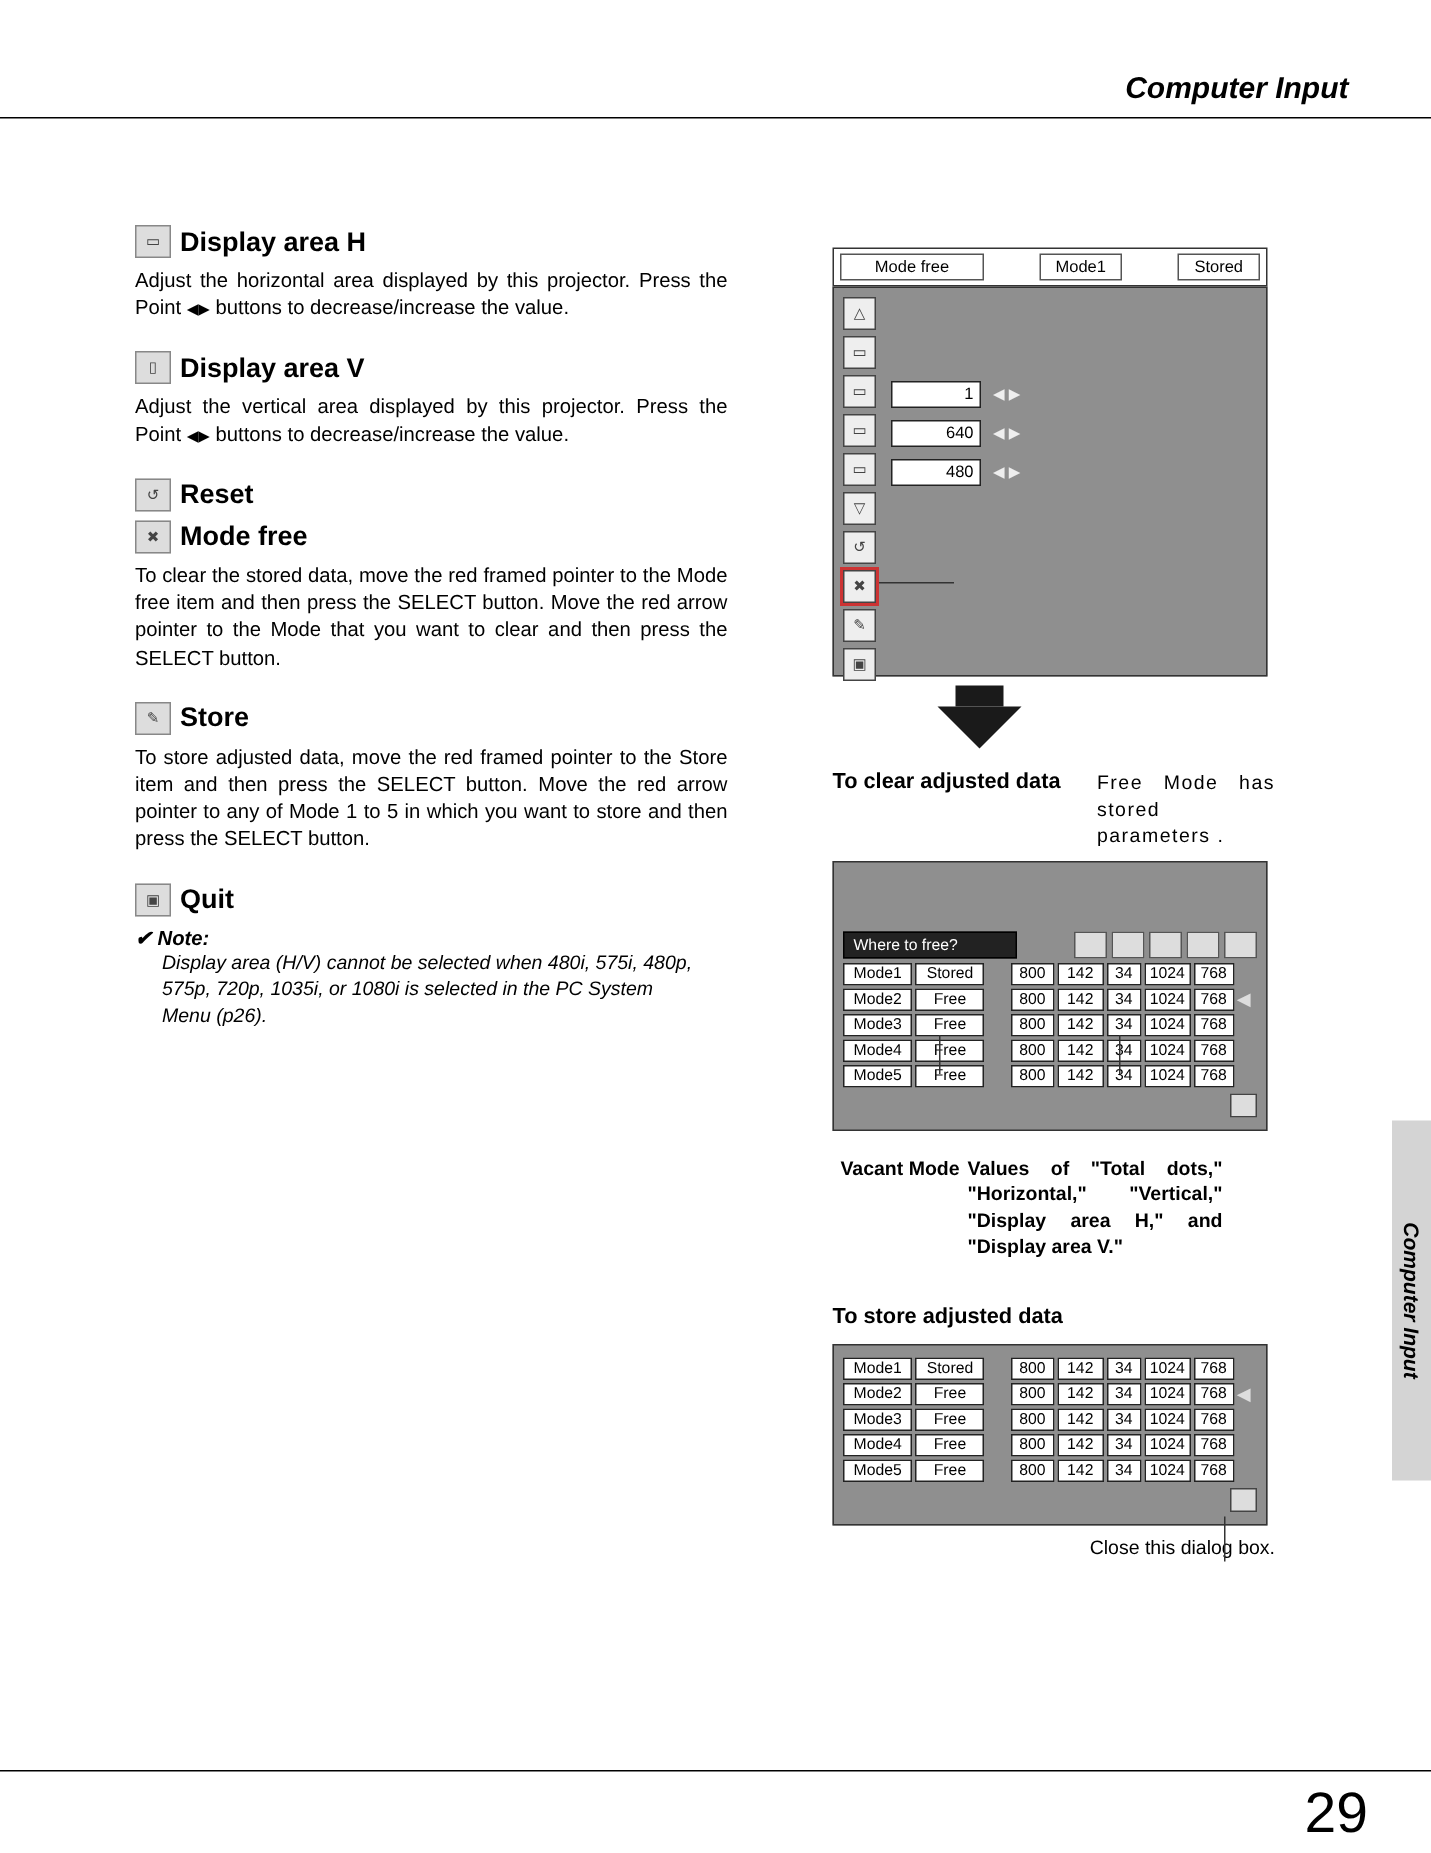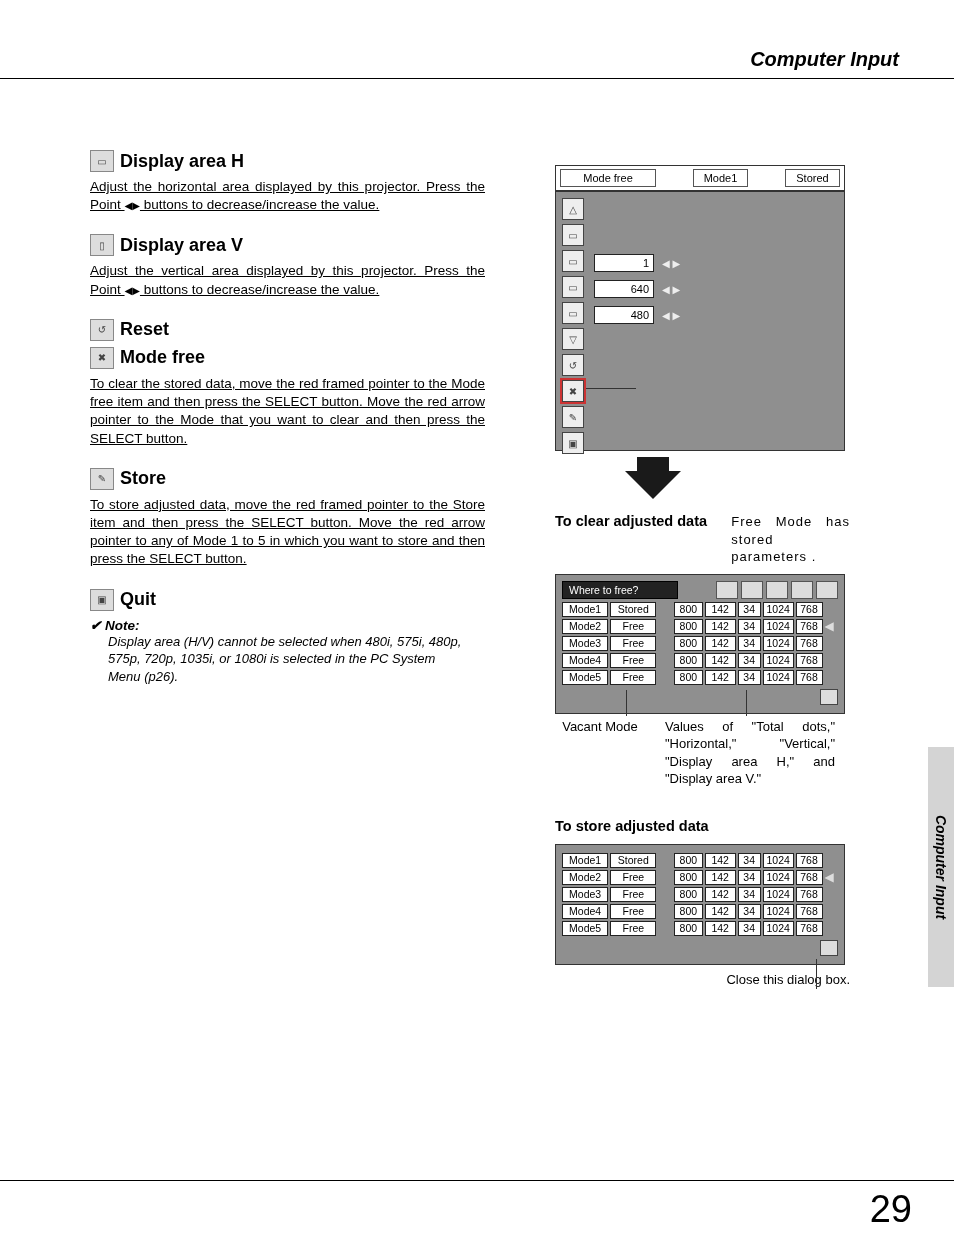--- a/index.html
+++ b/index.html
@@ -49,21 +49,20 @@
     border: 1px solid #888;
     background: #ddd;
     display: flex; align-items: center; justify-content: center;
   }
   .sec-head .lbl { font-weight: bold; font-size: 18px; }
   .body-p {
     font-size: 13.5px;
     line-height: 1.35;
     text-align: justify;
     margin-bottom: 20px;
-    text-decoration: underline;
   }
   .tri { display:inline-block; font-size:10px; vertical-align:0px; }
   .note-head { font-style: italic; font-weight: bold; font-size:13.5px; }
   .note-body { font-style: italic; font-size:13px; line-height:1.35; margin-left:18px; width: 360px; }
 
   
   .osd {
     width: 290px;
   }
   .osd-top {
@@ -109,21 +108,21 @@
     padding:6px 6px 8px 6px;
     font-family: Tahoma, Arial, sans-serif; font-size:10.5px;
   }
   .osd-table .thead {
     display:flex; align-items:center; gap:4px;
     background:#222; color:#fff; height:18px; padding: 0 6px; width:116px;
     border:1px solid #000;
   }
   .thead-icons { display:flex; gap:3px; margin-left:auto; }
   .thead-icons div { width:22px; height:18px; background:#ddd; border:1px solid #555; }
-  .osd-table-headrow { display:flex; gap:2px; margin-bottom:3px; align-items:center; }
+  .osd-table-headrow { display:flex; gap:2px; margin-bottom:3px; align-items:center;margin-top:40px; }
   .trow { display:flex; gap:2px; margin-top:2px; align-items:center; }
   .tc { height:15px; border:1px solid #222; background:#fff; display:flex; align-items:center; justify-content:center; }
   .tc.name { width:48px; }
   .tc.stat { width:48px; }
   .tc.n1 { width:30px; }
   .tc.n2 { width:32px; }
   .tc.n3 { width:24px; }
   .tc.n4 { width:32px; }
   .tc.n5 { width:28px; }
   .trow .ptr { width:14px; color:#ddd; font-size:12px; }
@@ -375,21 +374,21 @@
       </div>
 
     <div style="display:flex;">
         <div class="closebox"></div>
       </div>
     <div class="connector" style="left:70px; top:115px; height:26px;"></div>
     <div class="connector" style="left:190px; top:115px; height:26px;"></div>
     <div class="connector" style="left:240px; top:32px; height:-1px;"></div>
   </div>
 
-  <div style="display:flex; gap:20px; margin-top:4px;">
+  <div style="display:flex; margin-top:16px;font-weight:bold;">
     <div class="callout" style="width:90px; text-align:center;">Vacant Mode</div>
     <div class="callout" style="width:170px; text-align:justify;">Values of "Total dots," "Horizontal," "Vertical," "Display area H," and "Display area V."</div>
   </div>
 
   <div class="subhead" style="margin-top:30px;">To store adjusted data</div>
   <div style="height:10px;"></div>
 
   <div class="osd-table" id="table-store" style="position:relative;">
       <div class="trow">
         <div class="tc name">Mode1</div>

